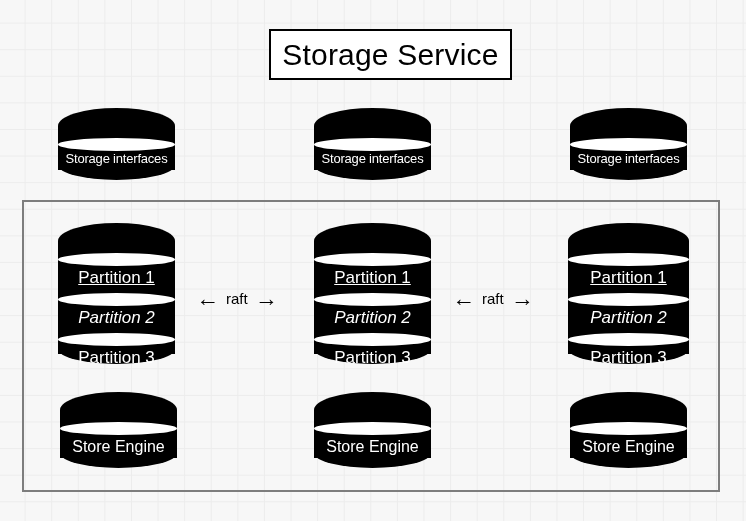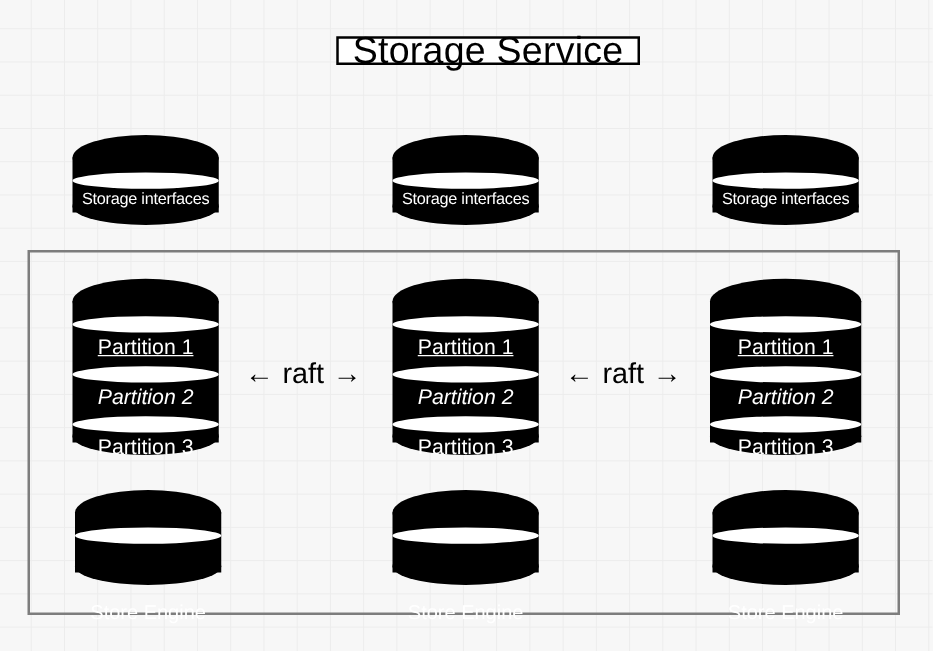--- a/index.html
+++ b/index.html
@@ -26,21 +26,21 @@
     background-position: -2px -4px;
     overflow: hidden;
   }
 
   
   .title-box {
     position: absolute;
     left: 269px;
     top: 29px;
     width: 243px;
-    height: 23px;
+    height: 51px;
     background: #ffffff;
     border: 2px solid #000000;
     box-sizing: border-box;
     display: flex;
     align-items: center;
     justify-content: center;
   }
   .title-text {
     font-size: 30px;
     color: #000000;
@@ -156,21 +156,20 @@
     z-index: 2;
   }
   .engine .cyl-sep {
     top: 30px;
     height: 13px;
     z-index: 4;
   }
   .engine .cyl-label {
     top: 46px;
     font-size: 16px;
-    margin-top: 44px;
   }
 
   
   .stack {
     width: 117px;
     height: 143px;
   }
   .stack .cyl-top {
     height: 36px;
     z-index: 3;
@@ -216,21 +215,21 @@
     color: #000000;
     z-index: 8;
   }
   .raft-arrow {
     font-size: 23px;
     line-height: 1;
     font-weight: bold;
     color: #000000;
   }
   .raft-label {
-    font-size: 23px;
+    font-size: 15px;
     line-height: 1;
     color: #000000;
     white-space: nowrap;
   }
 </style>
 </head>
 <body>
 
 <div id="canvas">
 

